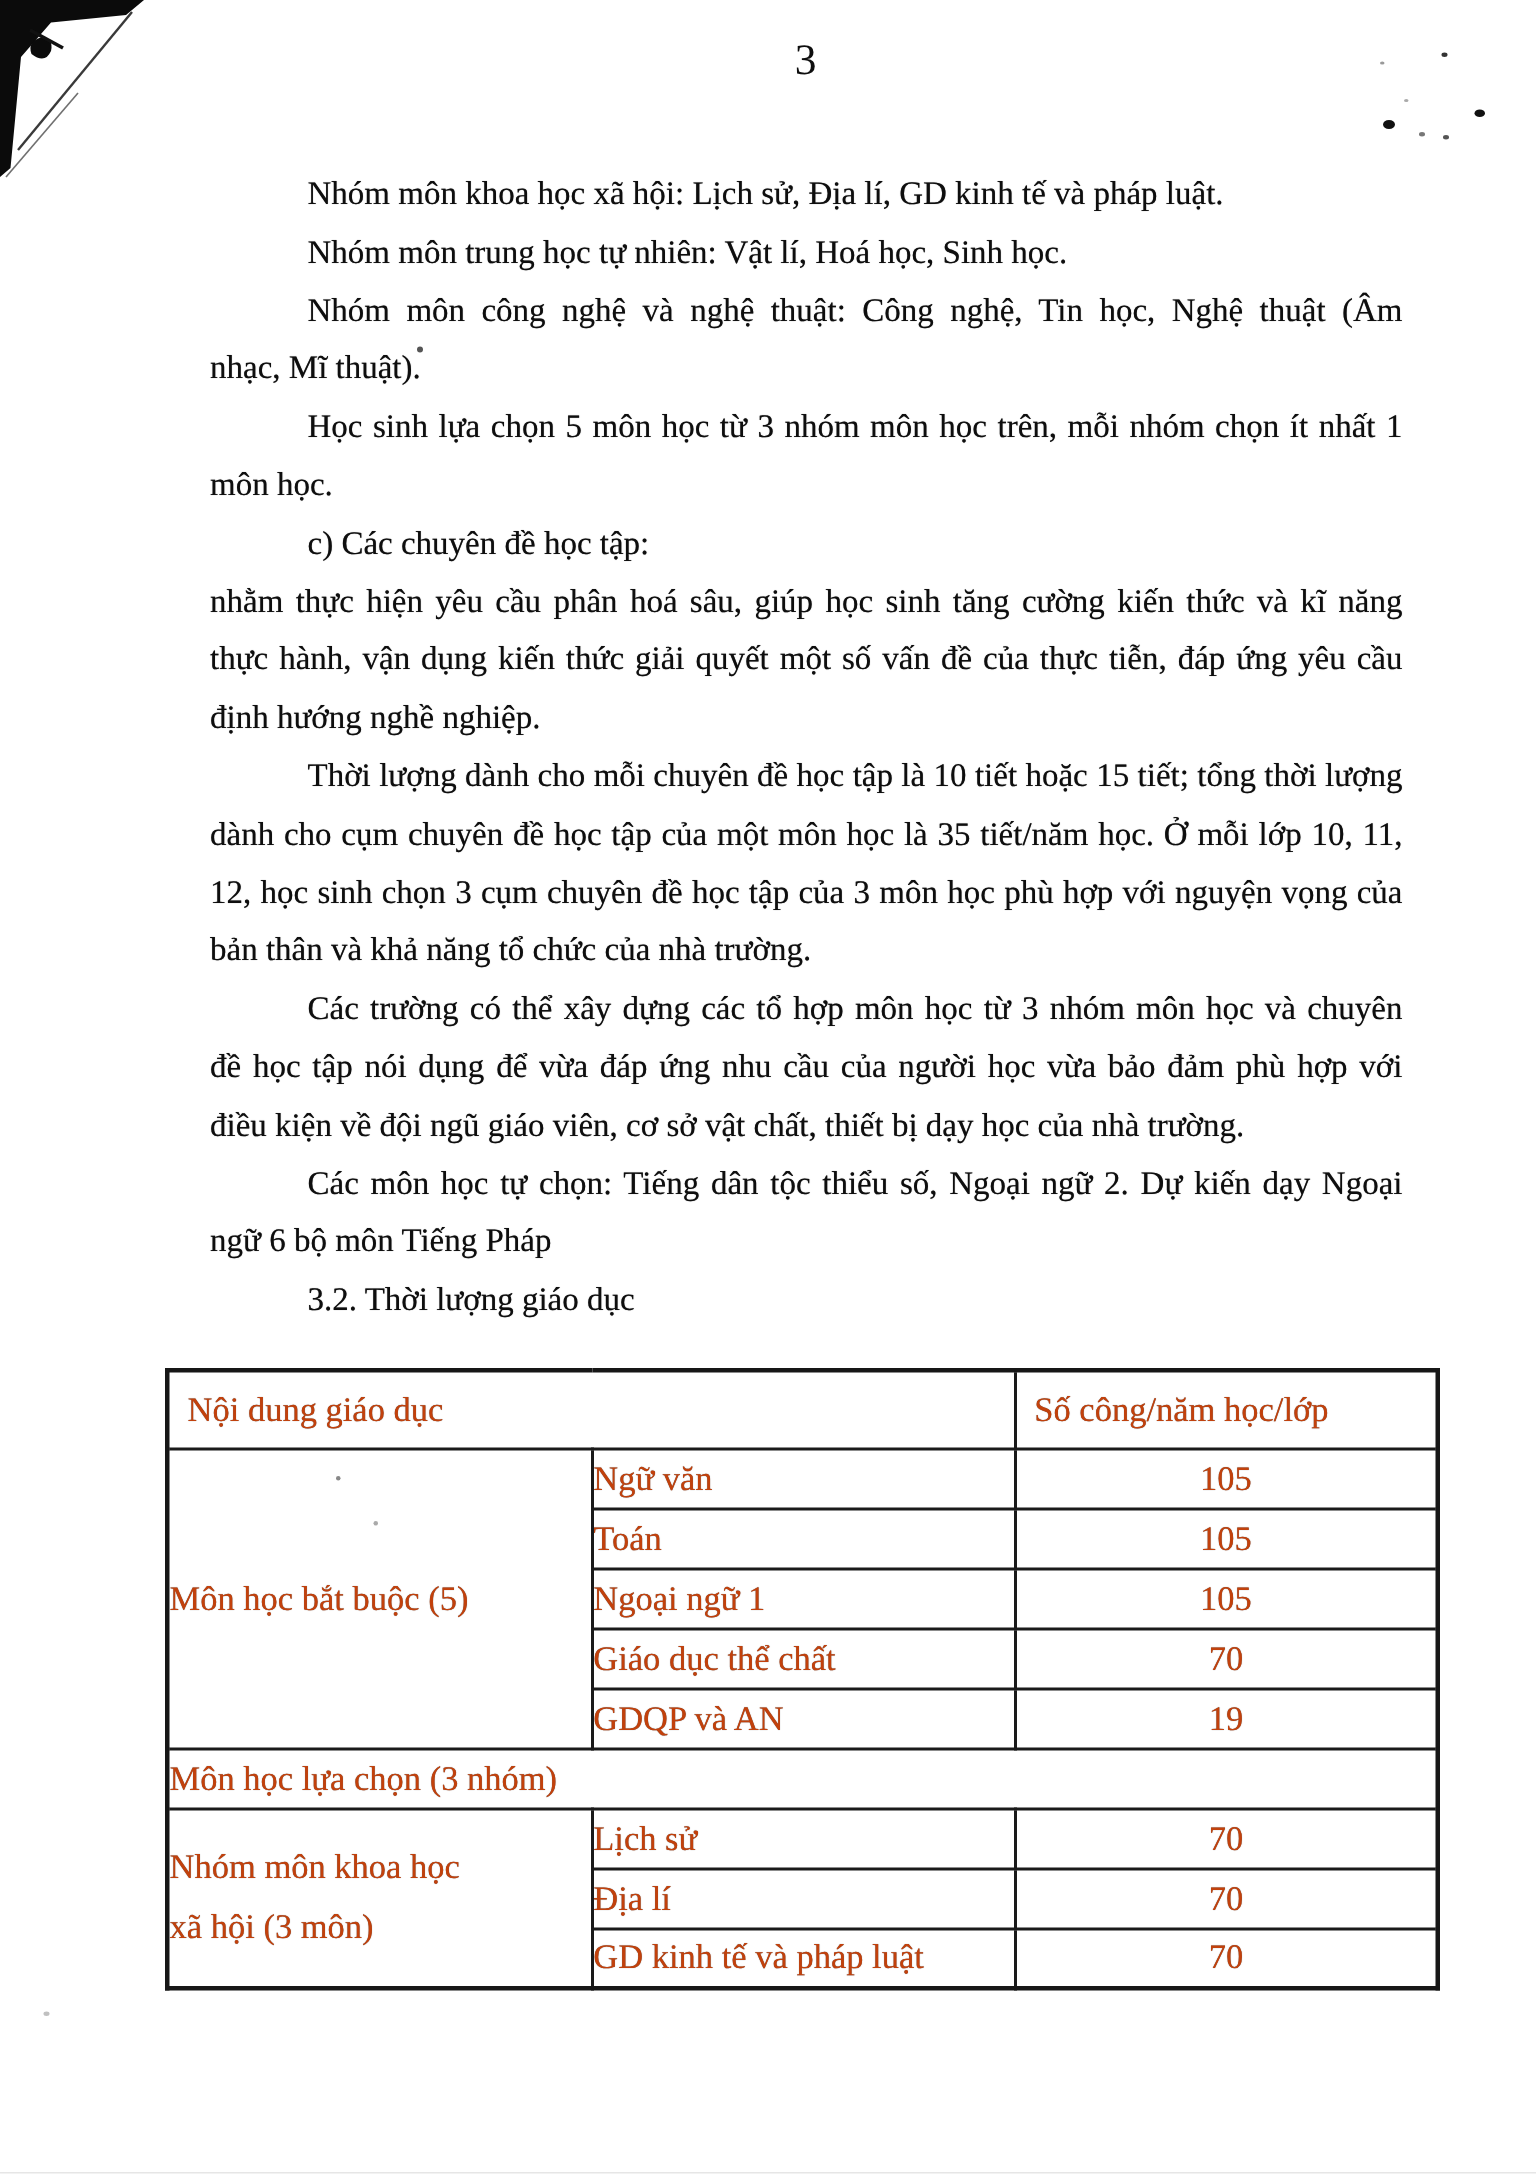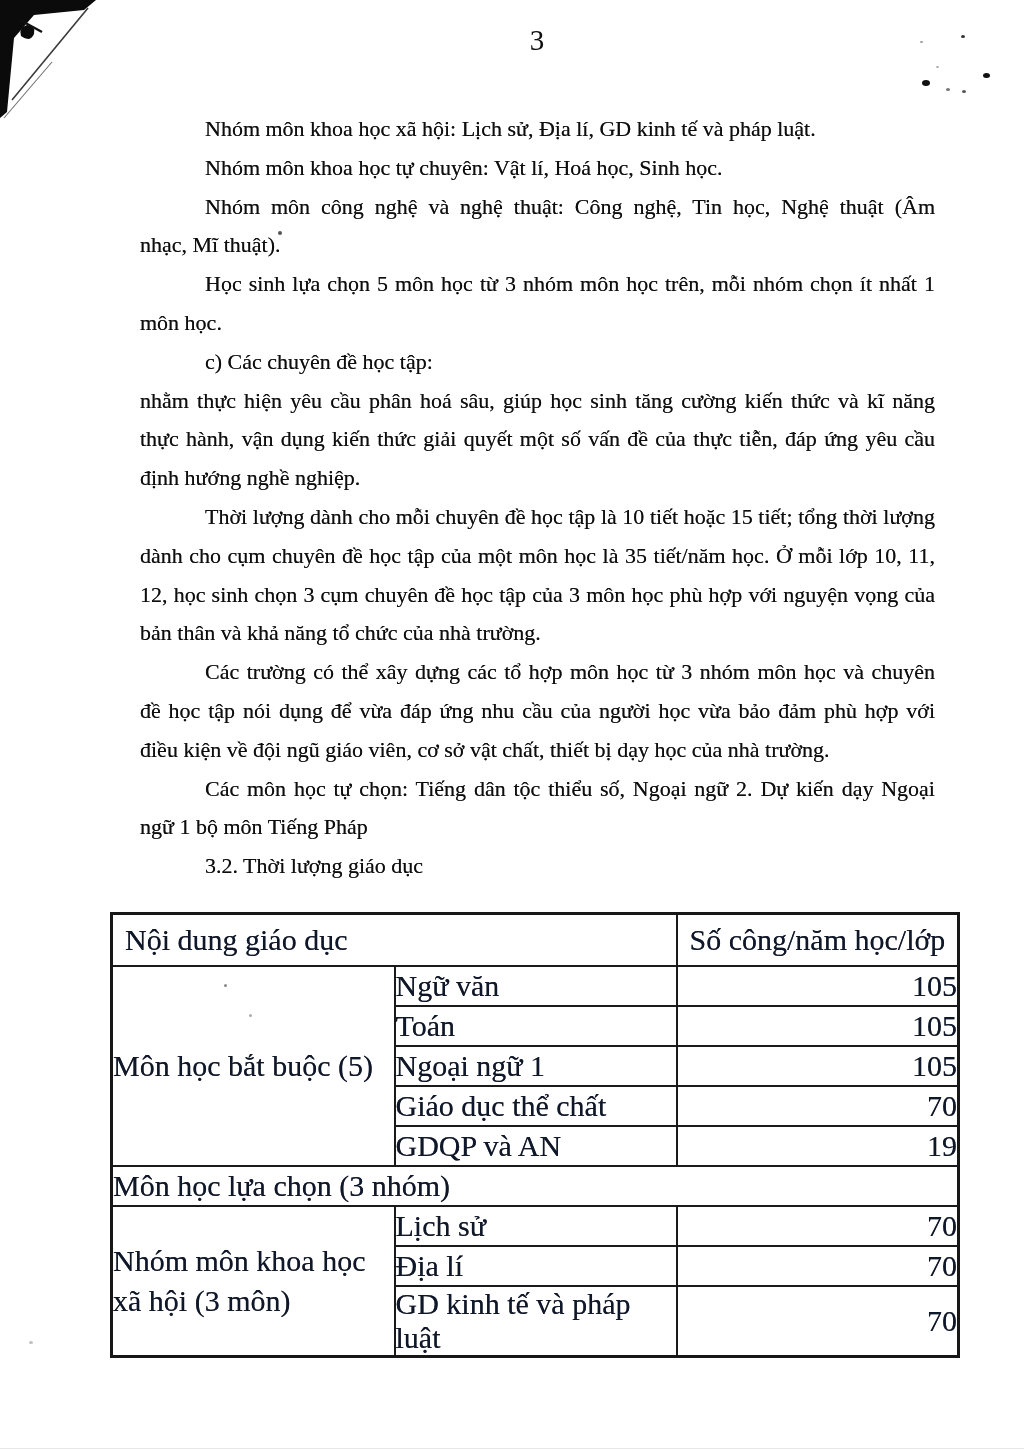--- a/index.html
+++ b/index.html
@@ -34,40 +34,40 @@
   .line.first { padding-left: 65px; }
   .line.just { text-align: justify; text-align-last: justify; }
   table.timetable {
     position: absolute;
     left: 110px;
     top: 912px;
     width: 847px;
     border-collapse: collapse;
     table-layout: fixed;
     border: 3px solid #171717;
-    font-size: 30px;
-    color: #0f172a;
+    font-size: 23px;
+    color: #c2410c;
     text-shadow: 0 0 0.5px rgba(0,0,0,0.65);
   }
   table.timetable th, table.timetable td {
     border: 2px solid #1a1a1a;
     vertical-align: middle;
     padding: 0;
     overflow: hidden;
   }
   table.timetable th {
     font-weight: normal;
     text-align: left;
     padding-left: 12px;
   }
   tr.head { height: 52px; }
   table.timetable tbody tr { height: 40px; }
   td.group { padding-left: 12px; white-space: pre-line; line-height: 40px; margin-top: 40px; }
   td.subject { padding-left: 11px; }
-  td.num { text-align: right; }
+  td.num { text-align: center; }
   td.section { padding-left: 12px; }
   .corner-artifact { position: absolute; left: 0; top: 0; }
   .speck { position: absolute; border-radius: 50%; }
   .bottom-line {
     position: absolute;
     left: 0; right: 0; bottom: 2px;
     height: 1px;
     background: #e6e6e6;
   }
 </style>
@@ -97,21 +97,21 @@
   <div class="speck" style="left:249px;top:1014px;width:3px;height:3px;background:#aaa;"></div>
   <div class="speck" style="left:29px;top:1341px;width:4px;height:3px;background:#c0c0c0;"></div>
 
   <div class="pagenum">3</div>
 
   <div class="body-text">
       <div>
         <div class="line first">Nhóm môn khoa học xã hội: Lịch sử, Địa lí, GD kinh tế và pháp luật.</div>
       </div>
       <div>
-        <div class="line first">Nhóm môn khoa học tự chuyên: Vật lí, Hoá học, Sinh học.</div>
+        <div class="line first">Nhóm môn trung học tự nhiên: Vật lí, Hoá học, Sinh học.</div>
       </div>
       <div>
         <div class="line first just">Nhóm môn công nghệ và nghệ thuật: Công nghệ, Tin học, Nghệ thuật (Âm</div>
         <div class="line">nhạc, Mĩ thuật).</div>
       </div>
       <div>
         <div class="line first just">Học sinh lựa chọn 5 môn học từ 3 nhóm môn học trên, mỗi nhóm chọn ít nhất 1</div>
         <div class="line">môn học.</div>
       </div>
       <div>
@@ -128,21 +128,21 @@
         <div class="line just">12, học sinh chọn 3 cụm chuyên đề học tập của 3 môn học phù hợp với nguyện vọng của</div>
         <div class="line">bản thân và khả năng tổ chức của nhà trường.</div>
       </div>
       <div>
         <div class="line first just">Các trường có thể xây dựng các tổ hợp môn học từ 3 nhóm môn học và chuyên</div>
         <div class="line just">đề học tập nói dụng để vừa đáp ứng nhu cầu của người học vừa bảo đảm phù hợp với</div>
         <div class="line">điều kiện về đội ngũ giáo viên, cơ sở vật chất, thiết bị dạy học của nhà trường.</div>
       </div>
       <div>
         <div class="line first just">Các môn học tự chọn: Tiếng dân tộc thiểu số, Ngoại ngữ 2. Dự kiến dạy Ngoại</div>
-        <div class="line">ngữ 1 bộ môn Tiếng Pháp</div>
+        <div class="line">ngữ 6 bộ môn Tiếng Pháp</div>
       </div>
       <div>
         <div class="line first">3.2. Thời lượng giáo dục</div>
       </div>
     </div>
 
   <table class="timetable">
     <colgroup>
       <col style="width:283px">
       <col style="width:282px">

